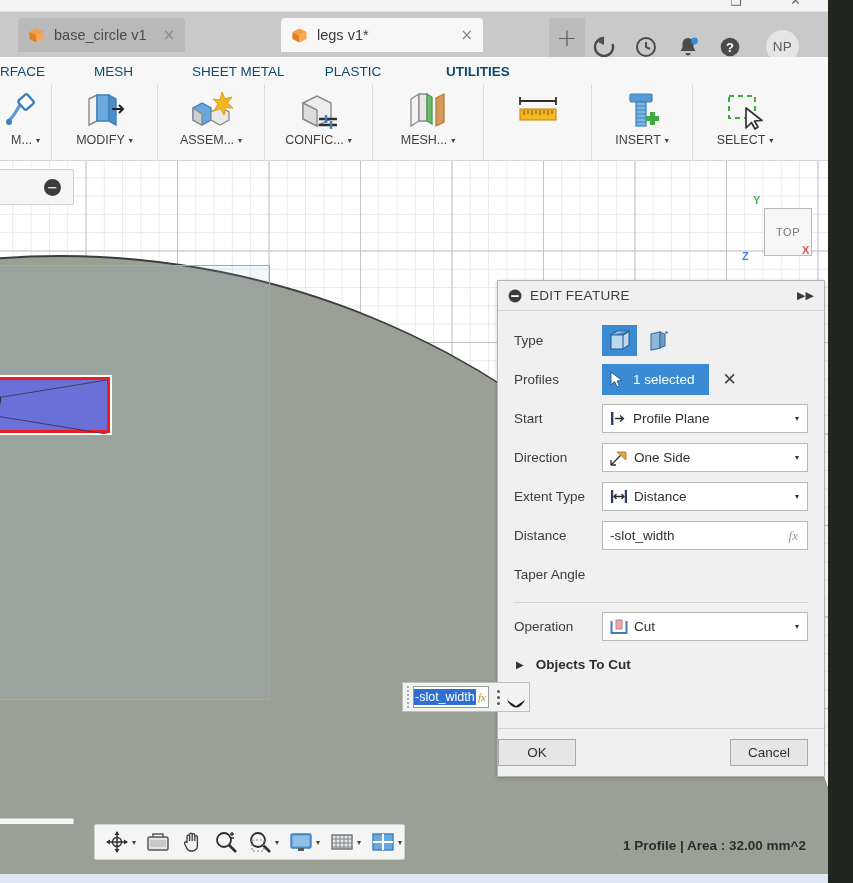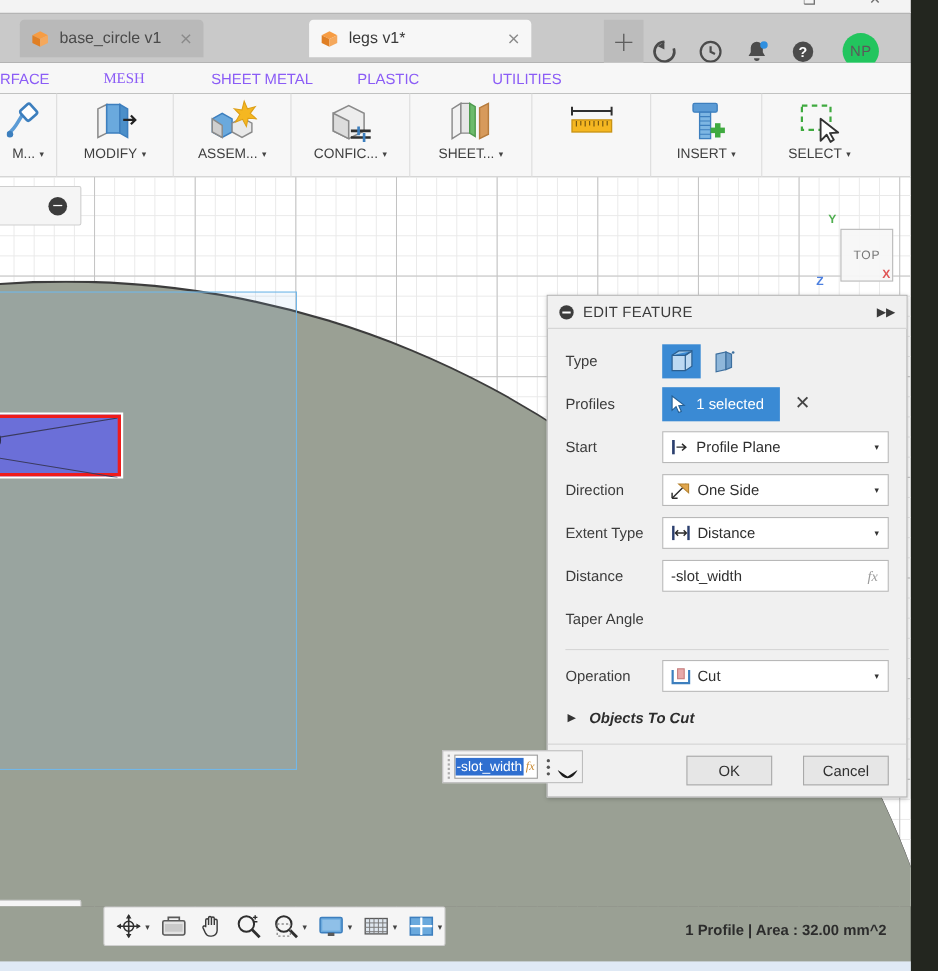--- a/index.html
+++ b/index.html
@@ -56,32 +56,32 @@
     background: #bcbcbc; display: flex; align-items: center; justify-content: center;
     font-size: 25px; color: #5e5e5e; font-weight: 300;
     font-family: "DejaVu Sans", sans-serif; line-height: 1;
   }
   .hdr-icons {
     position: absolute; top: 12px; left: 592px; height: 45px;
     display: flex; align-items: center; gap: 18px;
   }
   .hdr-ico { width: 24px; height: 24px; position: relative; }
   .avatar {
-    width: 33px; height: 33px; border-radius: 50%; background: #22c55e;
+    width: 33px; height: 33px; border-radius: 50%; background: #e5e5e5;
     display: flex; align-items: center; justify-content: center;
     font-size: 13.5px; color: #5a5a5a; letter-spacing: .3px; margin-left: 6px;
   }
 
   
   .ribbon-tabs {
     position: absolute; top: 57px; left: 0; width: 828px; height: 28px;
     background: #f7f7f7; display: flex; align-items: center;
   }
   .ribbon-tab {
-    font-size: 13.5px; color: #8b5cf6; padding: 0 32px; white-space: nowrap;
+    font-size: 13.5px; color: #0c4a6e; padding: 0 32px; white-space: nowrap;
   }
 
   
   .ribbon {
     position: absolute; top: 85px; left: 0; width: 828px; height: 76px;
     background: #f7f7f7; border-bottom: 1px solid #d6d6d6;
     display: flex; align-items: flex-start;
   }
   .rgroup {
     position: relative; height: 76px; display: flex; flex-direction: column;
@@ -165,21 +165,21 @@
   }
   .circ-btn {
     width: 17px; height: 17px; border-radius: 50%; background: #3c3c3c;
     display: flex; align-items: center; justify-content: center;
     color: #fff; font-size: 13px; line-height: 1;
     font-family: "DejaVu Sans", sans-serif;
   }
 
   
   .dialog {
-    position: absolute; left: 497px; top: 268px; width: 328px;
+    position: absolute; left: 497px; top: 280px; width: 328px;
     background: #f0f0f0; border: 1px solid #b4b4b4;
     box-shadow: 0 1px 4px rgba(0,0,0,.22);
   }
   .dlg-head {
     height: 30px; background: #f0f0f0; border-bottom: 1px solid #d3d3d3;
     display: flex; align-items: center; padding: 0 10px;
   }
   .dlg-title {
     font-size: 13.5px; color: #3c3c3c; letter-spacing: .3px; margin-left: 8px;
   }
@@ -212,25 +212,25 @@
     display: flex; align-items: center; gap: 8px;
   }
   .sel-chip-txt { font-size: 13.5px; color: #fff; }
   .chip-x {
     margin-left: 14px; font-size: 17px; color: #444; font-weight: bold;
     font-family: "DejaVu Sans", sans-serif; line-height: 1;
   }
   .dlg-sep { height: 1px; background: #d6d6d6; margin: 8px 0 4px 0; }
   .otc { display: flex; align-items: center; height: 36px; gap: 12px; padding-left: 2px; }
   .otc-arrow { font-size: 10px; color: #333; font-family: "DejaVu Sans", sans-serif; }
-  .otc-lbl { font-size: 13.5px; color: #2d2d2d; font-weight: bold; font-style: italic; }
+  .otc-lbl { font-size: 13.5px; color: #2d2d2d; font-weight: bold; }
   .dlg-foot {
     border-top: 1px solid #d3d3d3; height: 48px;
-    display: flex; align-items: center; justify-content: flex-end;
-    gap: 28px; padding-right: 16px;
+    display: flex; align-items: center; justify-content: space-between;
+    gap: 28px; padding-right: 16px; margin-top: 40px;
   }
   .dbtn {
     width: 78px; height: 27px; background: #e6e6e6; border: 1px solid #a9a9a9;
     font-size: 13.5px; color: #2f2f2f; display: flex;
     align-items: center; justify-content: center;
   }
 
   
   .float-input {
     position: absolute; left: 402px; top: 682px; width: 128px; height: 30px;
@@ -337,24 +337,24 @@
       <svg class="hdr-ico" viewBox="0 0 24 24">
         <circle cx="12" cy="12" r="9.3" fill="#4b4b4b"></circle>
         <text x="12" y="17" font-size="13" font-family="Liberation Sans, sans-serif" fill="#fff" text-anchor="middle" font-weight="bold">?</text>
       </svg>
       <div class="avatar">NP</div>
     </div>
   </div>
 
   <div class="ribbon-tabs">
     <span class="ribbon-tab" style="padding-left:0;width:62px;">RFACE</span>
-    <span class="ribbon-tab" style="width:98px;text-align:right;font-family:Liberation Serif, serif;">MESH</span>
+    <span class="ribbon-tab" style="width:98px;text-align:right;">MESH</span>
     <span class="ribbon-tab" style="width:132px;text-align:center;">SHEET METAL</span>
     <span class="ribbon-tab" style="width:122px;text-align:center;">PLASTIC</span>
-    <span class="ribbon-tab" style="width:130px;text-align:center;">UTILITIES</span>
+    <span class="ribbon-tab" style="width:130px;font-weight:bold;">UTILITIES</span>
   </div>
 
   <div class="ribbon">
 
     <div class="rgroup" style="width:52px;">
       <div class="rglyph">
         <svg width="40" height="40" viewBox="0 0 40 40">
           <path d="M2 30 C8 26 10 20 14 14" stroke="#5b9bd5" stroke-width="3.2" fill="none"></path>
           <rect x="14" y="5" width="12" height="12" rx="2" transform="rotate(-42 20 11)" fill="#ffffff" stroke="#3d7fbe" stroke-width="2.4"></rect>
           <circle cx="3" cy="31" r="3" fill="#3d7fbe"></circle>
@@ -414,21 +414,21 @@
     <div class="rgroup" style="width:111px;">
       <div class="rglyph">
         <svg width="46" height="42" viewBox="0 0 46 42">
           <path d="M6 9 L14 4 L14 31 L6 36 Z" fill="#f2f2f2" stroke="#8a8a8a" stroke-width="1.3"></path>
           <path d="M14 4 L22 4 L22 31 L14 31 Z" fill="#e6e6e6" stroke="#8a8a8a" stroke-width="1.3"></path>
           <path d="M22 4 L27 7 L27 34 L22 31 Z" fill="#6cbb6c" stroke="#4f9b4f" stroke-width="1.3"></path>
           <path d="M31 8 L39 4 L39 32 L31 36 Z" fill="#d79a5b" stroke="#b67c3e" stroke-width="1.3"></path>
         </svg>
       </div>
       <div class="rlabel">
-        <span>SHEET...</span>
+        <span>MESH...</span>
         <span class="caret">▾</span>
       </div>
     </div>
 
     <div class="rgroup" style="width:108px;gap:38px;">
       <div class="rglyph">
         <svg width="48" height="40" viewBox="0 0 48 40">
           <path d="M6 12 L42 12 M6 8 L6 16 M42 8 L42 16" stroke="#2f2f2f" stroke-width="1.8"></path>
           <path d="M9 12 L39 12" stroke="#2f2f2f" stroke-width="1.8"></path>
           <rect x="6" y="20" width="36" height="11" fill="#f5b721" stroke="#c89315" stroke-width="1.2"></rect>

